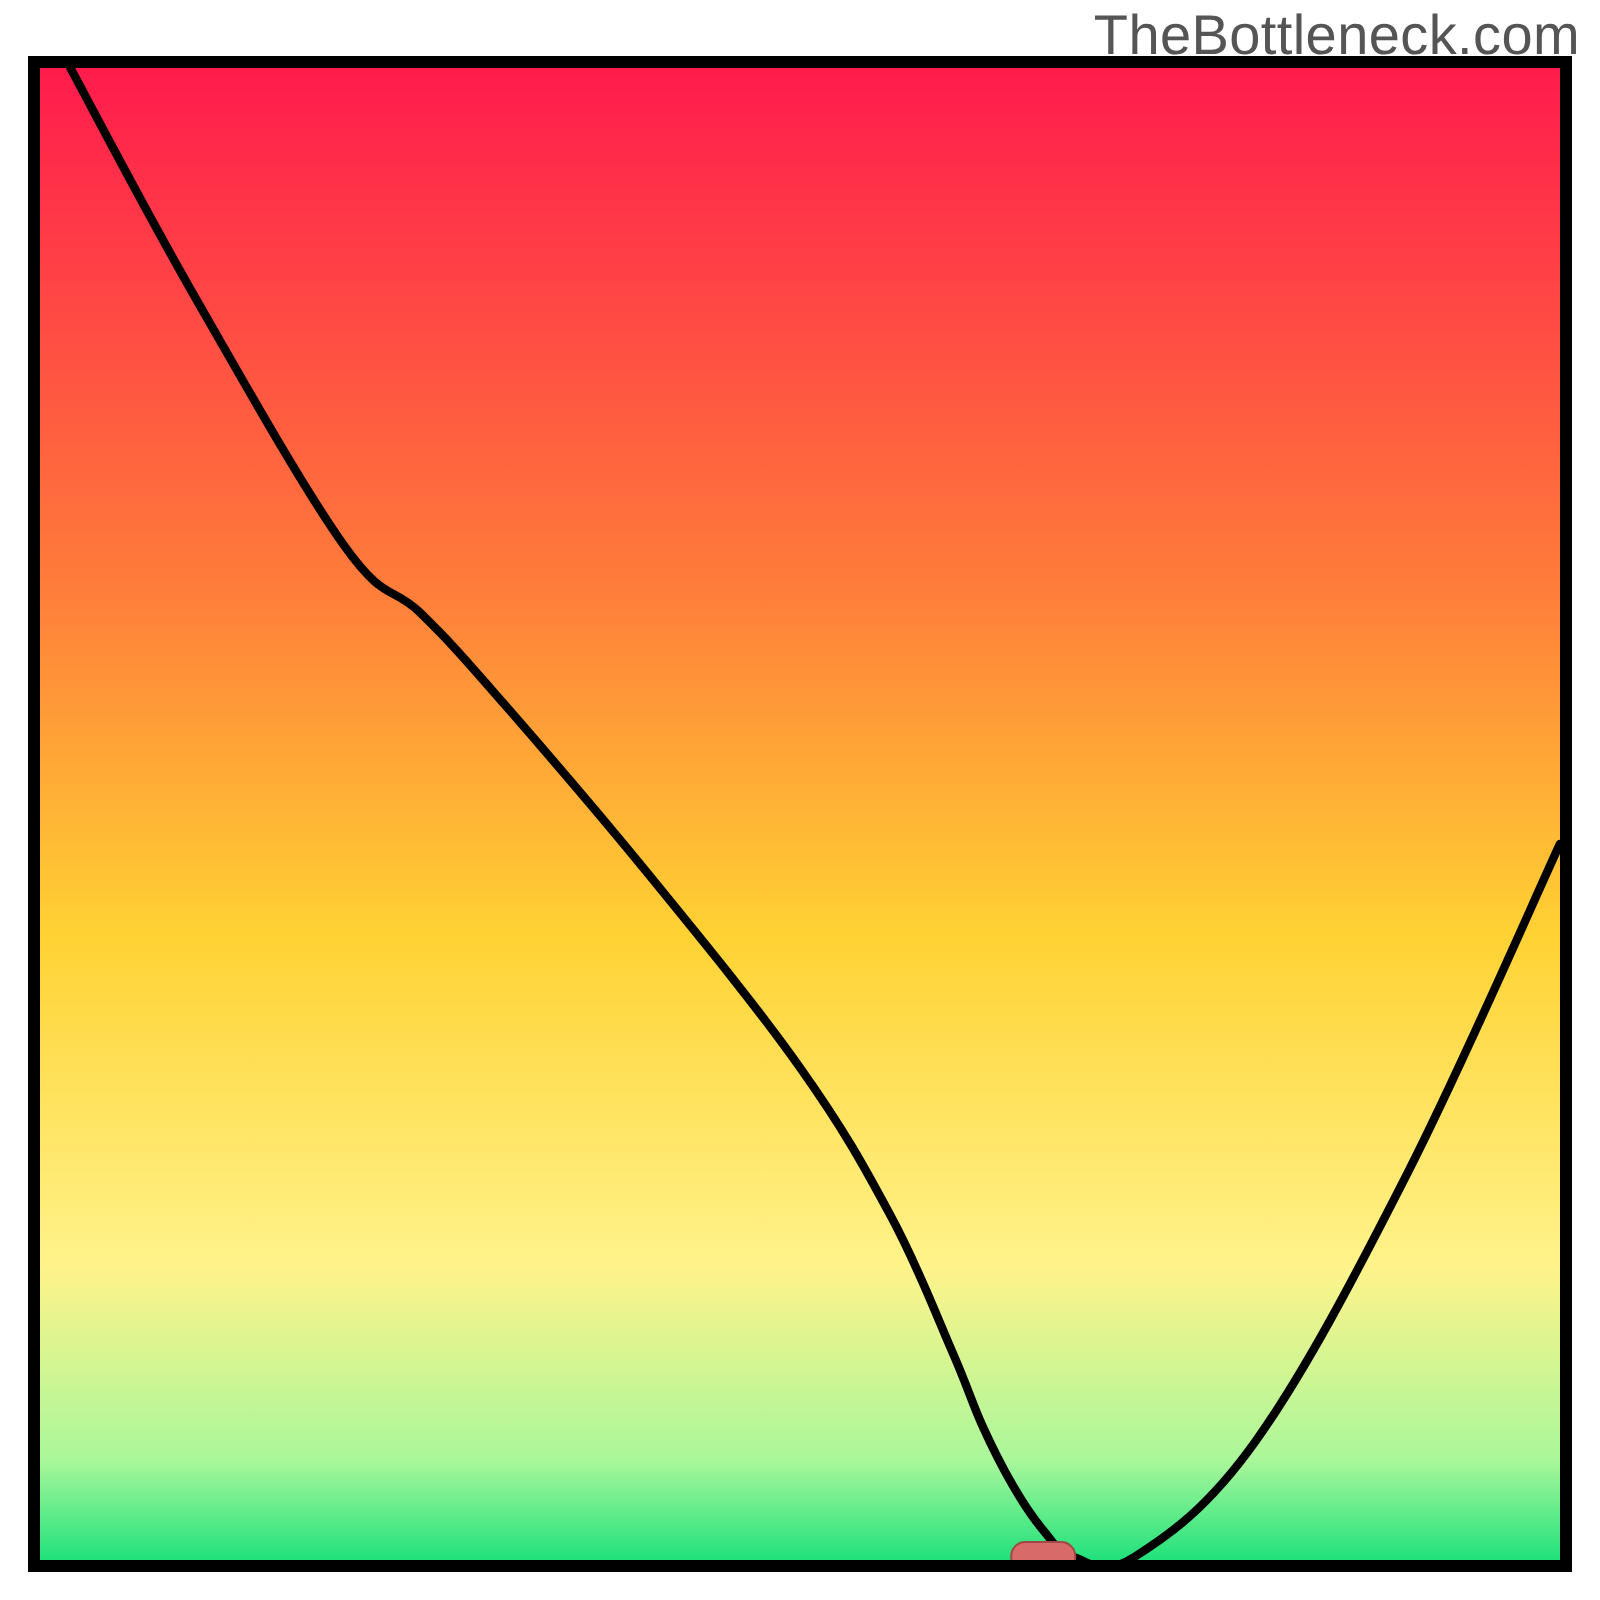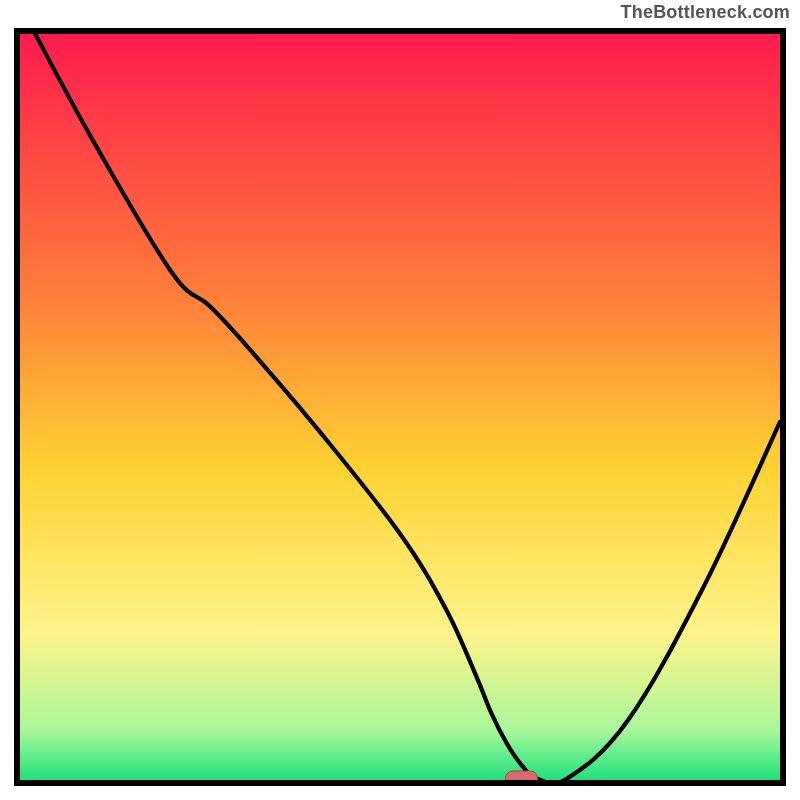--- a/index.html
+++ b/index.html
@@ -12,22 +12,22 @@
   }
   .container {
     position: relative;
     width: 800px;
     height: 800px;
   }
   .watermark {
     position: absolute;
     top: 2px;
     right: 10px;
-    font-size: 18px;
-    font-weight: 700;
+    font-size: 28px;
+    font-weight: 400;
     color: #555555;
     letter-spacing: 0.2px;
   }
   .plot {
     position: absolute;
     left: 14px;
     top: 28px;
     width: 772px;
     height: 758px;
   }

